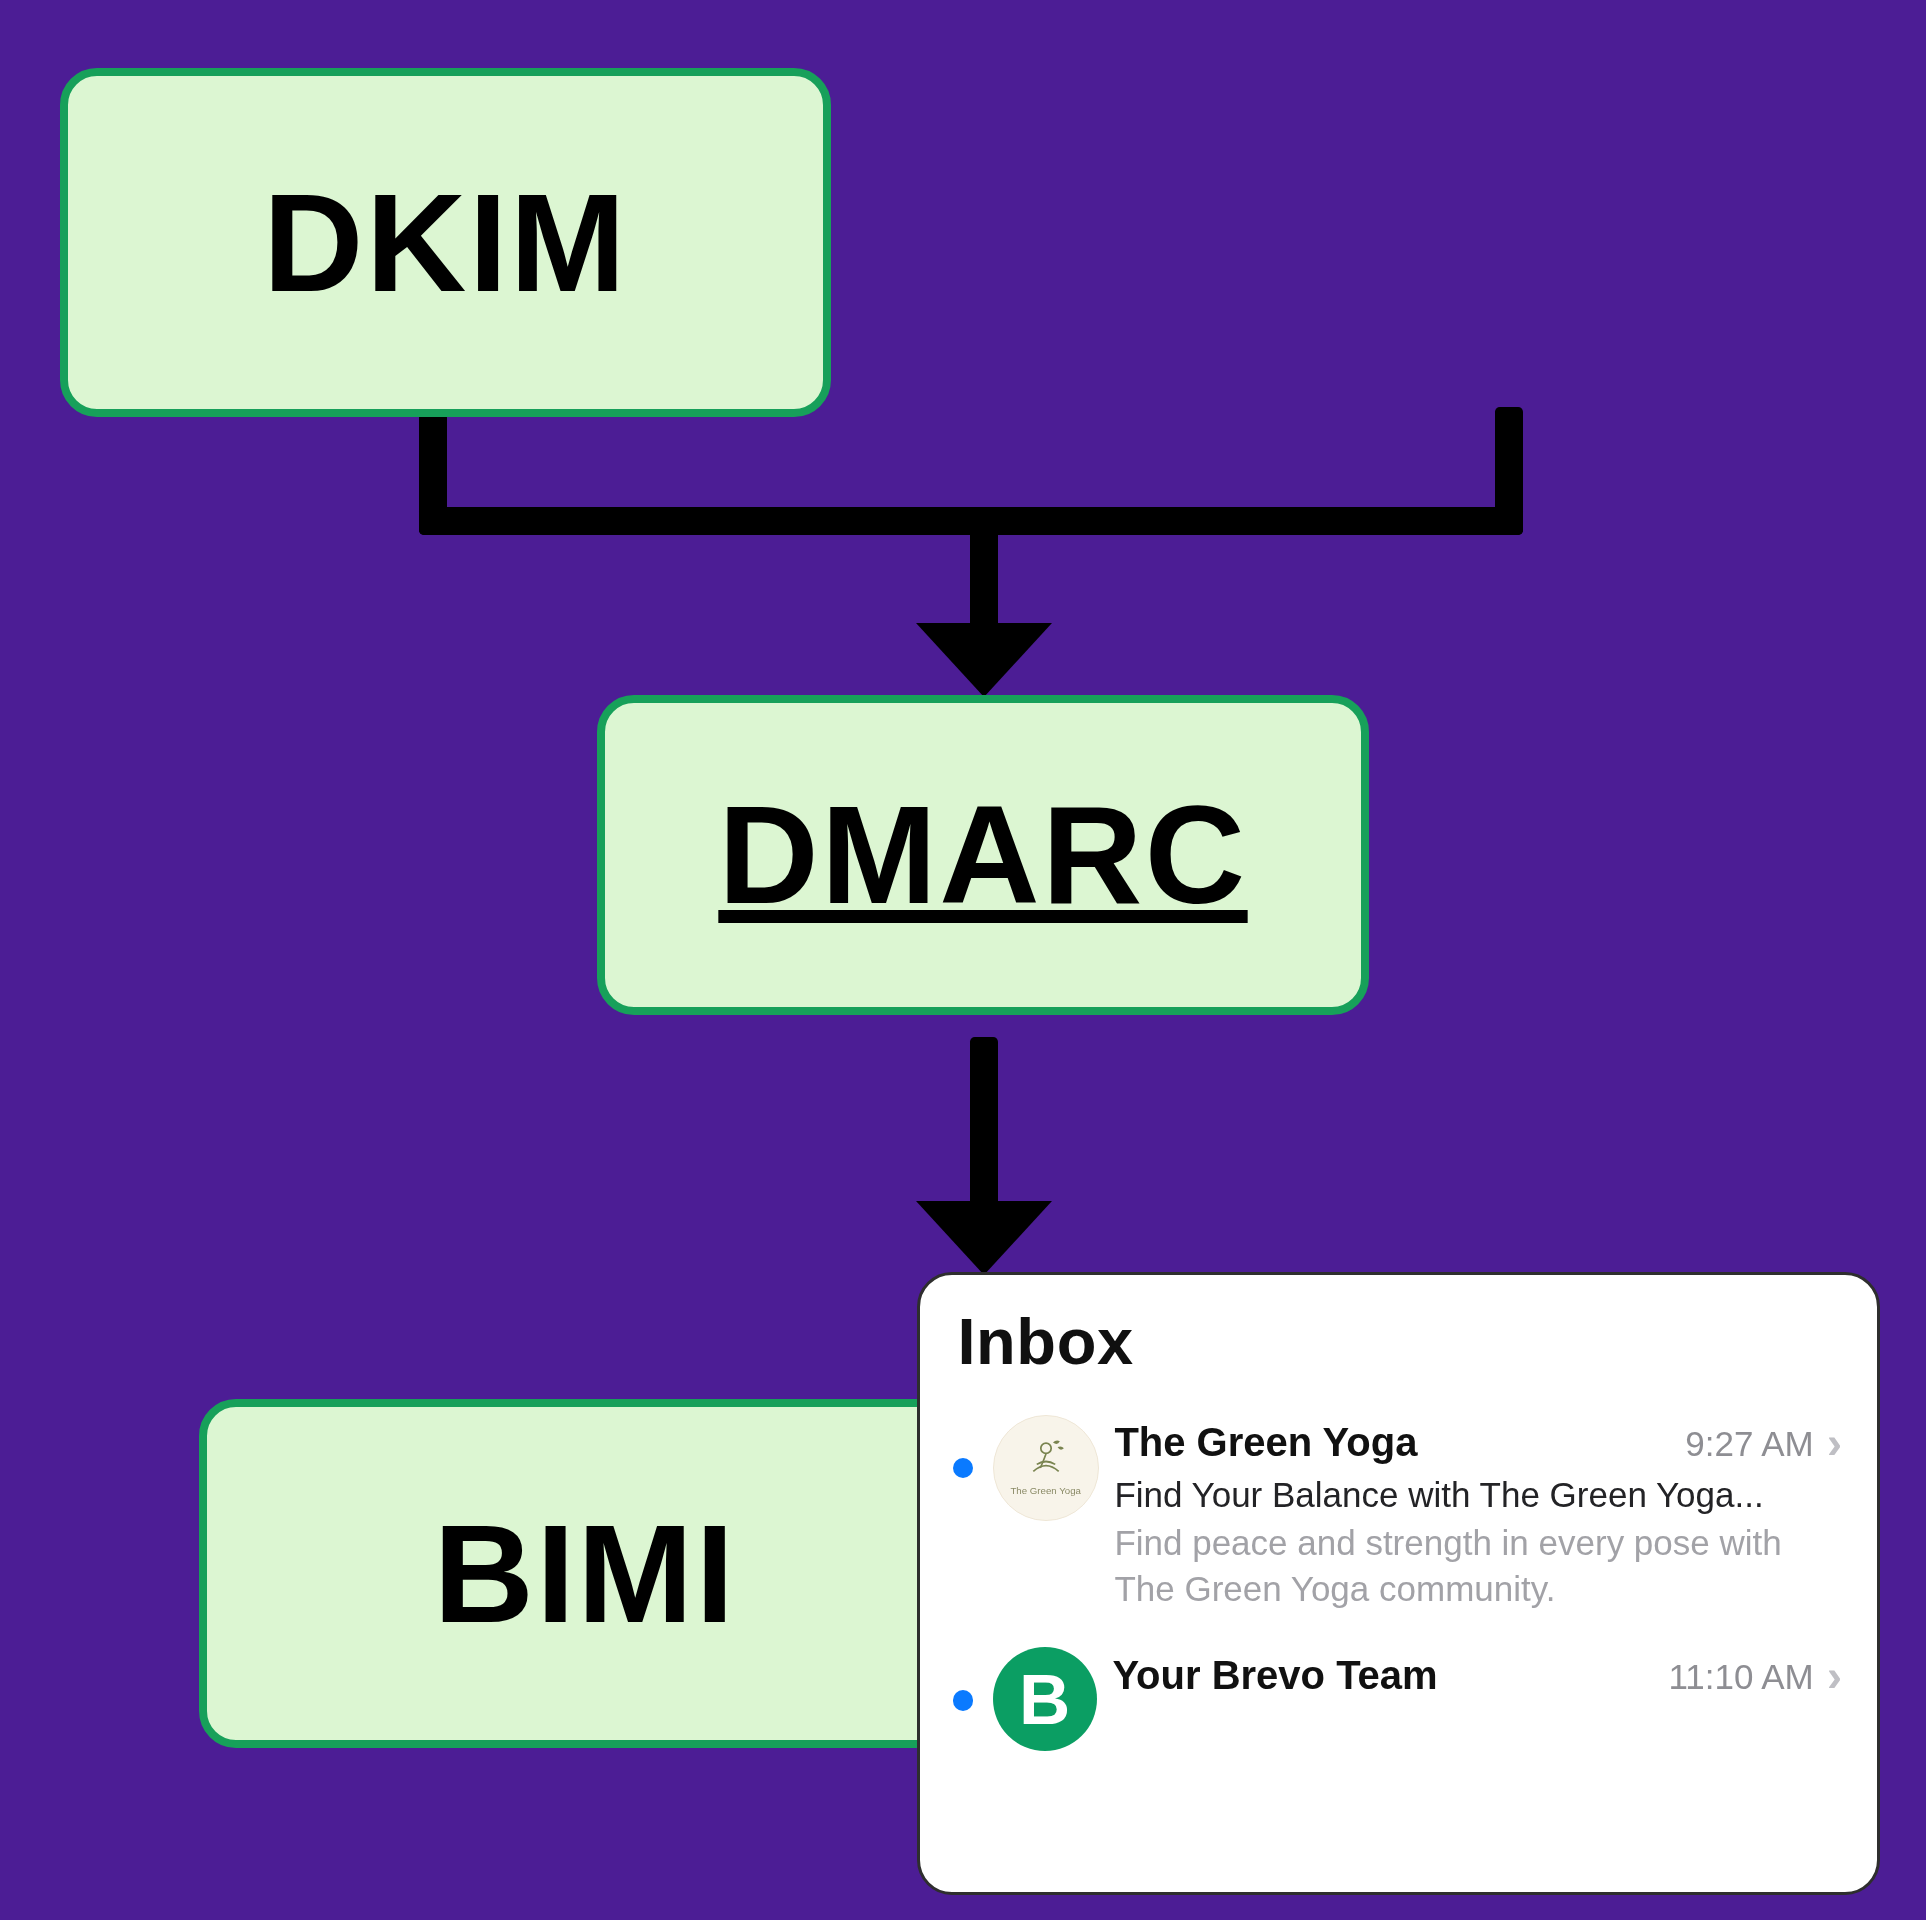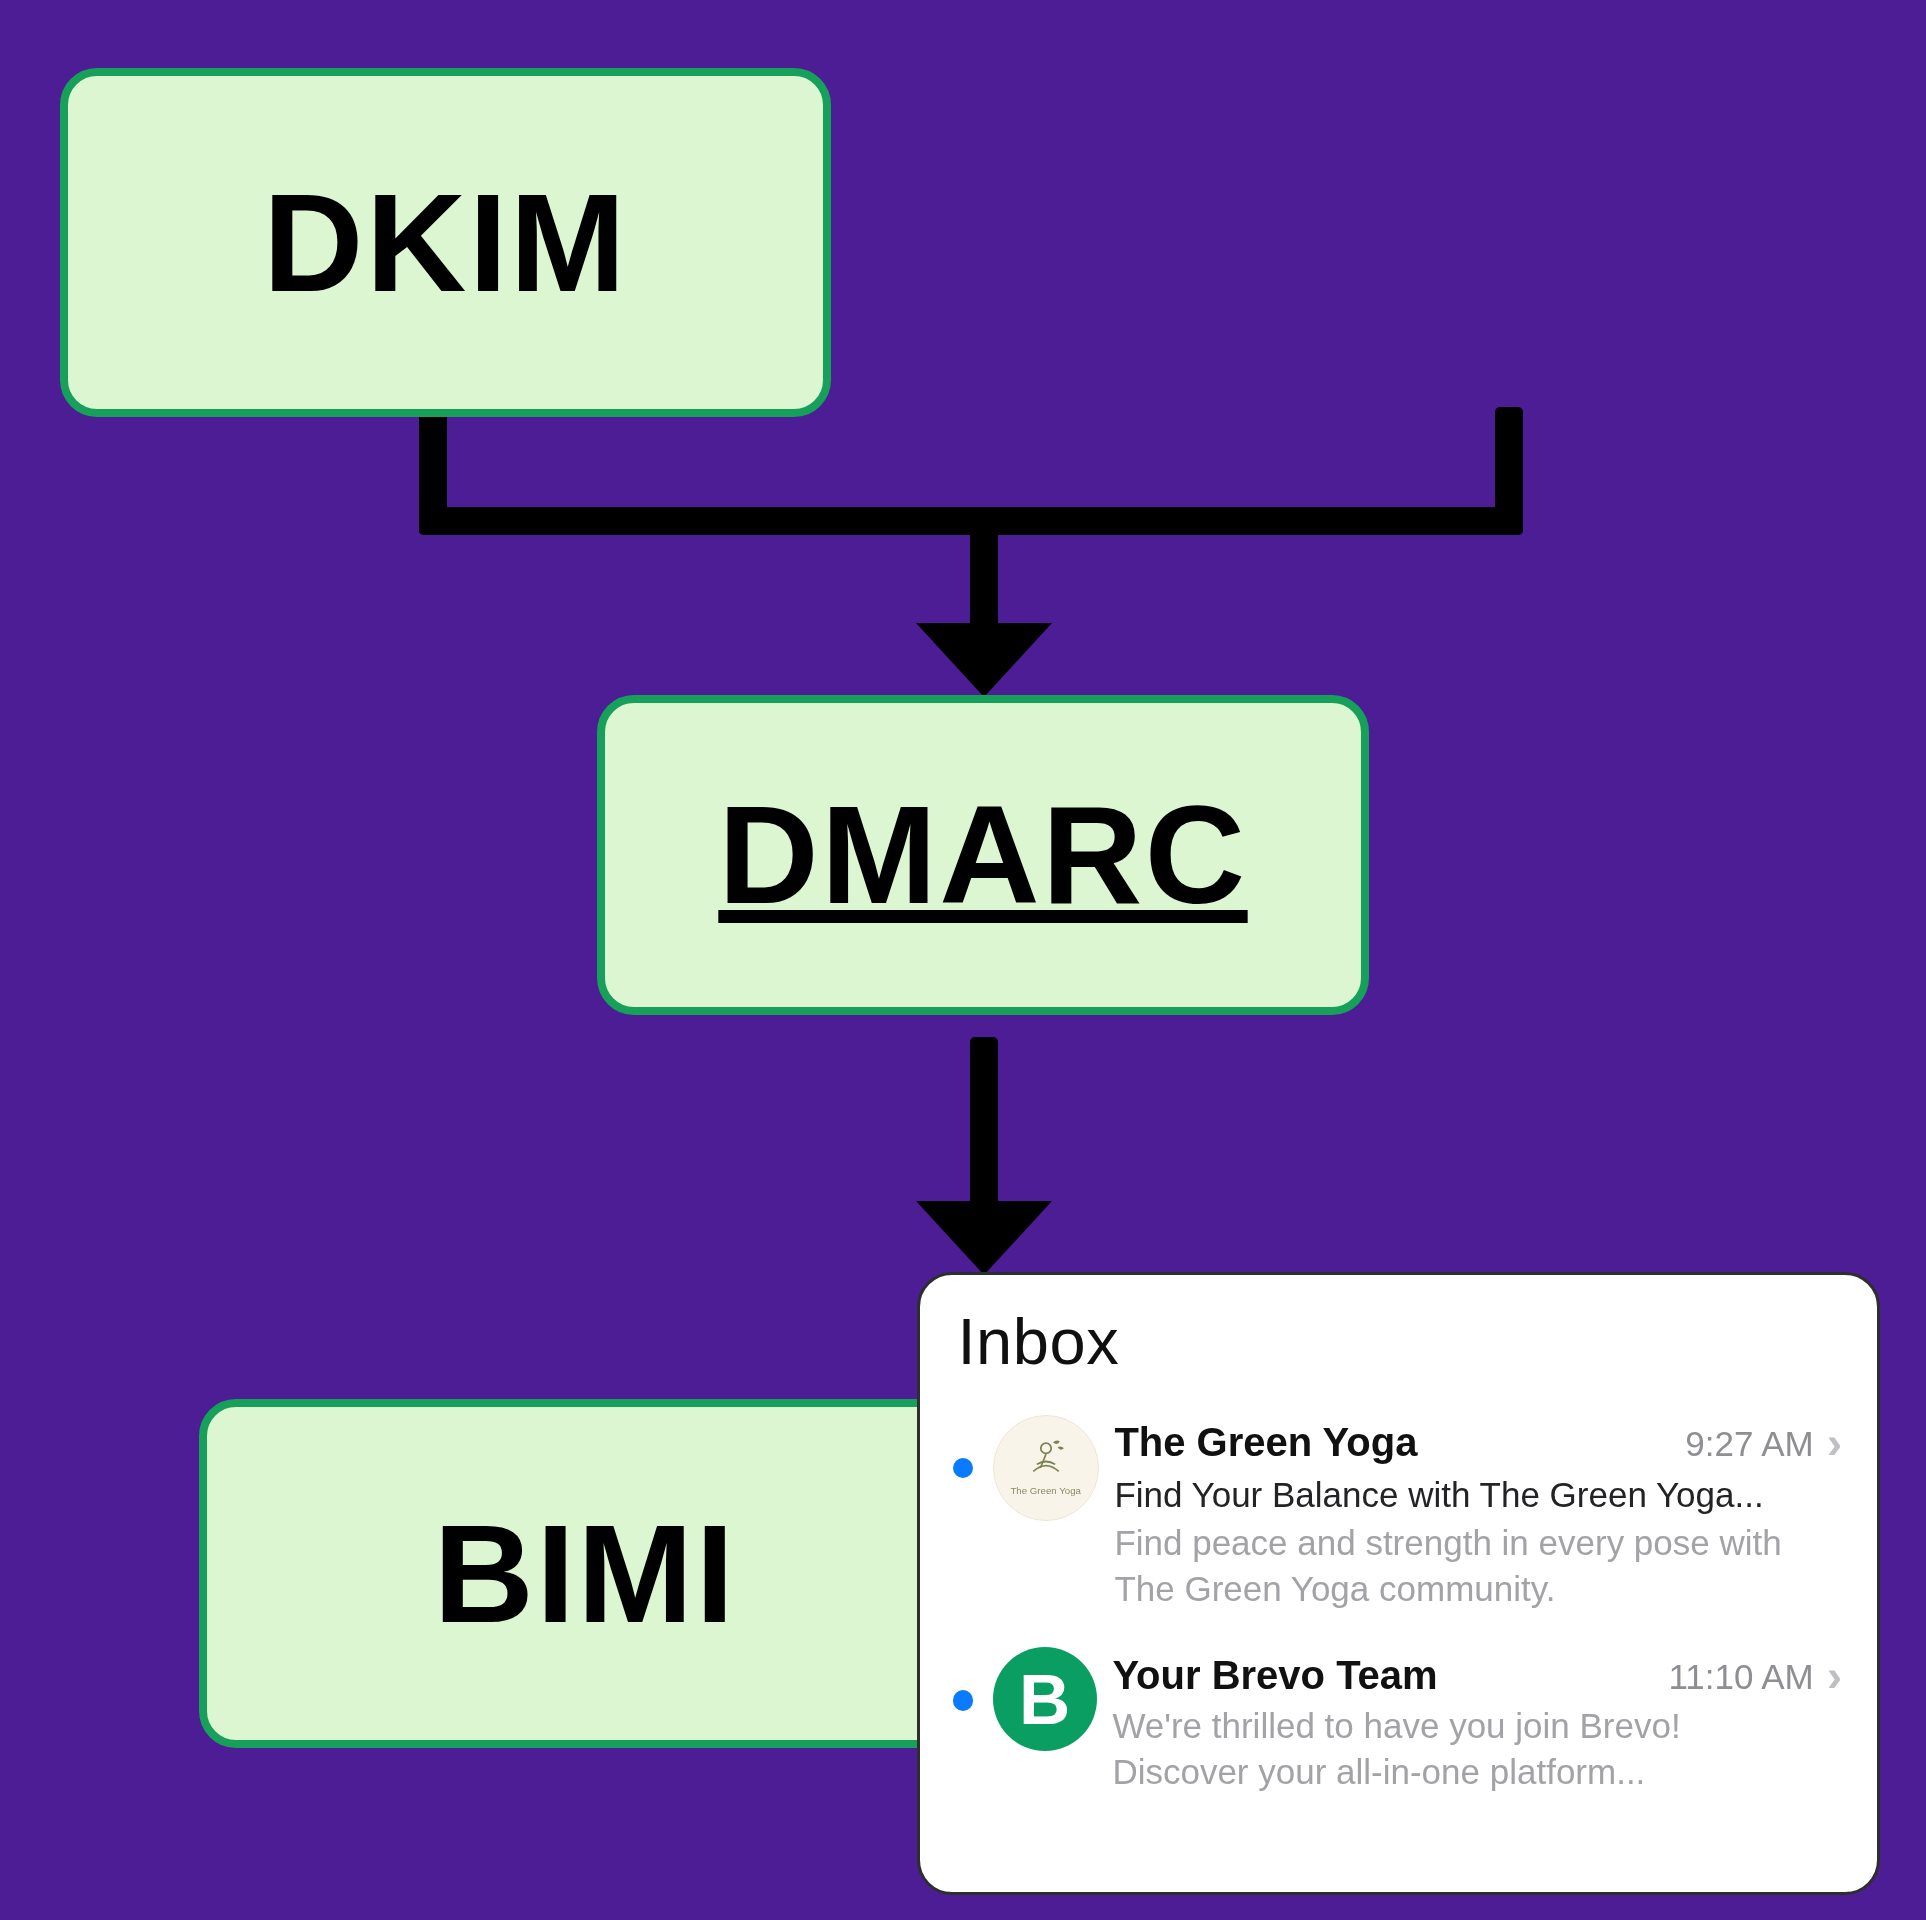--- a/index.html
+++ b/index.html
@@ -56,21 +56,21 @@
     box-sizing:border-box;
     background:#ffffff;
     border:3px solid #2e2e2e;
     border-radius:35px;
     z-index:5;
     padding:24px 35px 18px 29px;
     overflow:hidden;
   }
   .inbox-title{
     font-size:65px;
-    font-weight:400;
+    font-weight:700;
     color:#101010;
     margin:4.8px 0 36px 8.4px;
     letter-spacing:0.6px;
   }
   .email-row{
     display:flex;
     align-items:flex-start;
     gap:15.7px;
     margin-bottom:35px;
     cursor:default;
@@ -175,22 +175,18 @@
       </div>
       <div class="avatar brevo">
         <span class="brevo-letter">B</span>
       </div>
       <div class="email-content">
         <div class="email-head">
           <span class="sender">Your Brevo Team</span>
           <span class="time">11:10 AM</span>
           <span class="chevron">›</span>
         </div>
-        <div class="preview">
-          <div>We're thrilled to have you join Brevo!</div>
-          <div>Discover your all-in-one platform...</div>
-        </div>
       </div>
     </div>
 
   </div>
 </div>
 
 
 </body></html>

